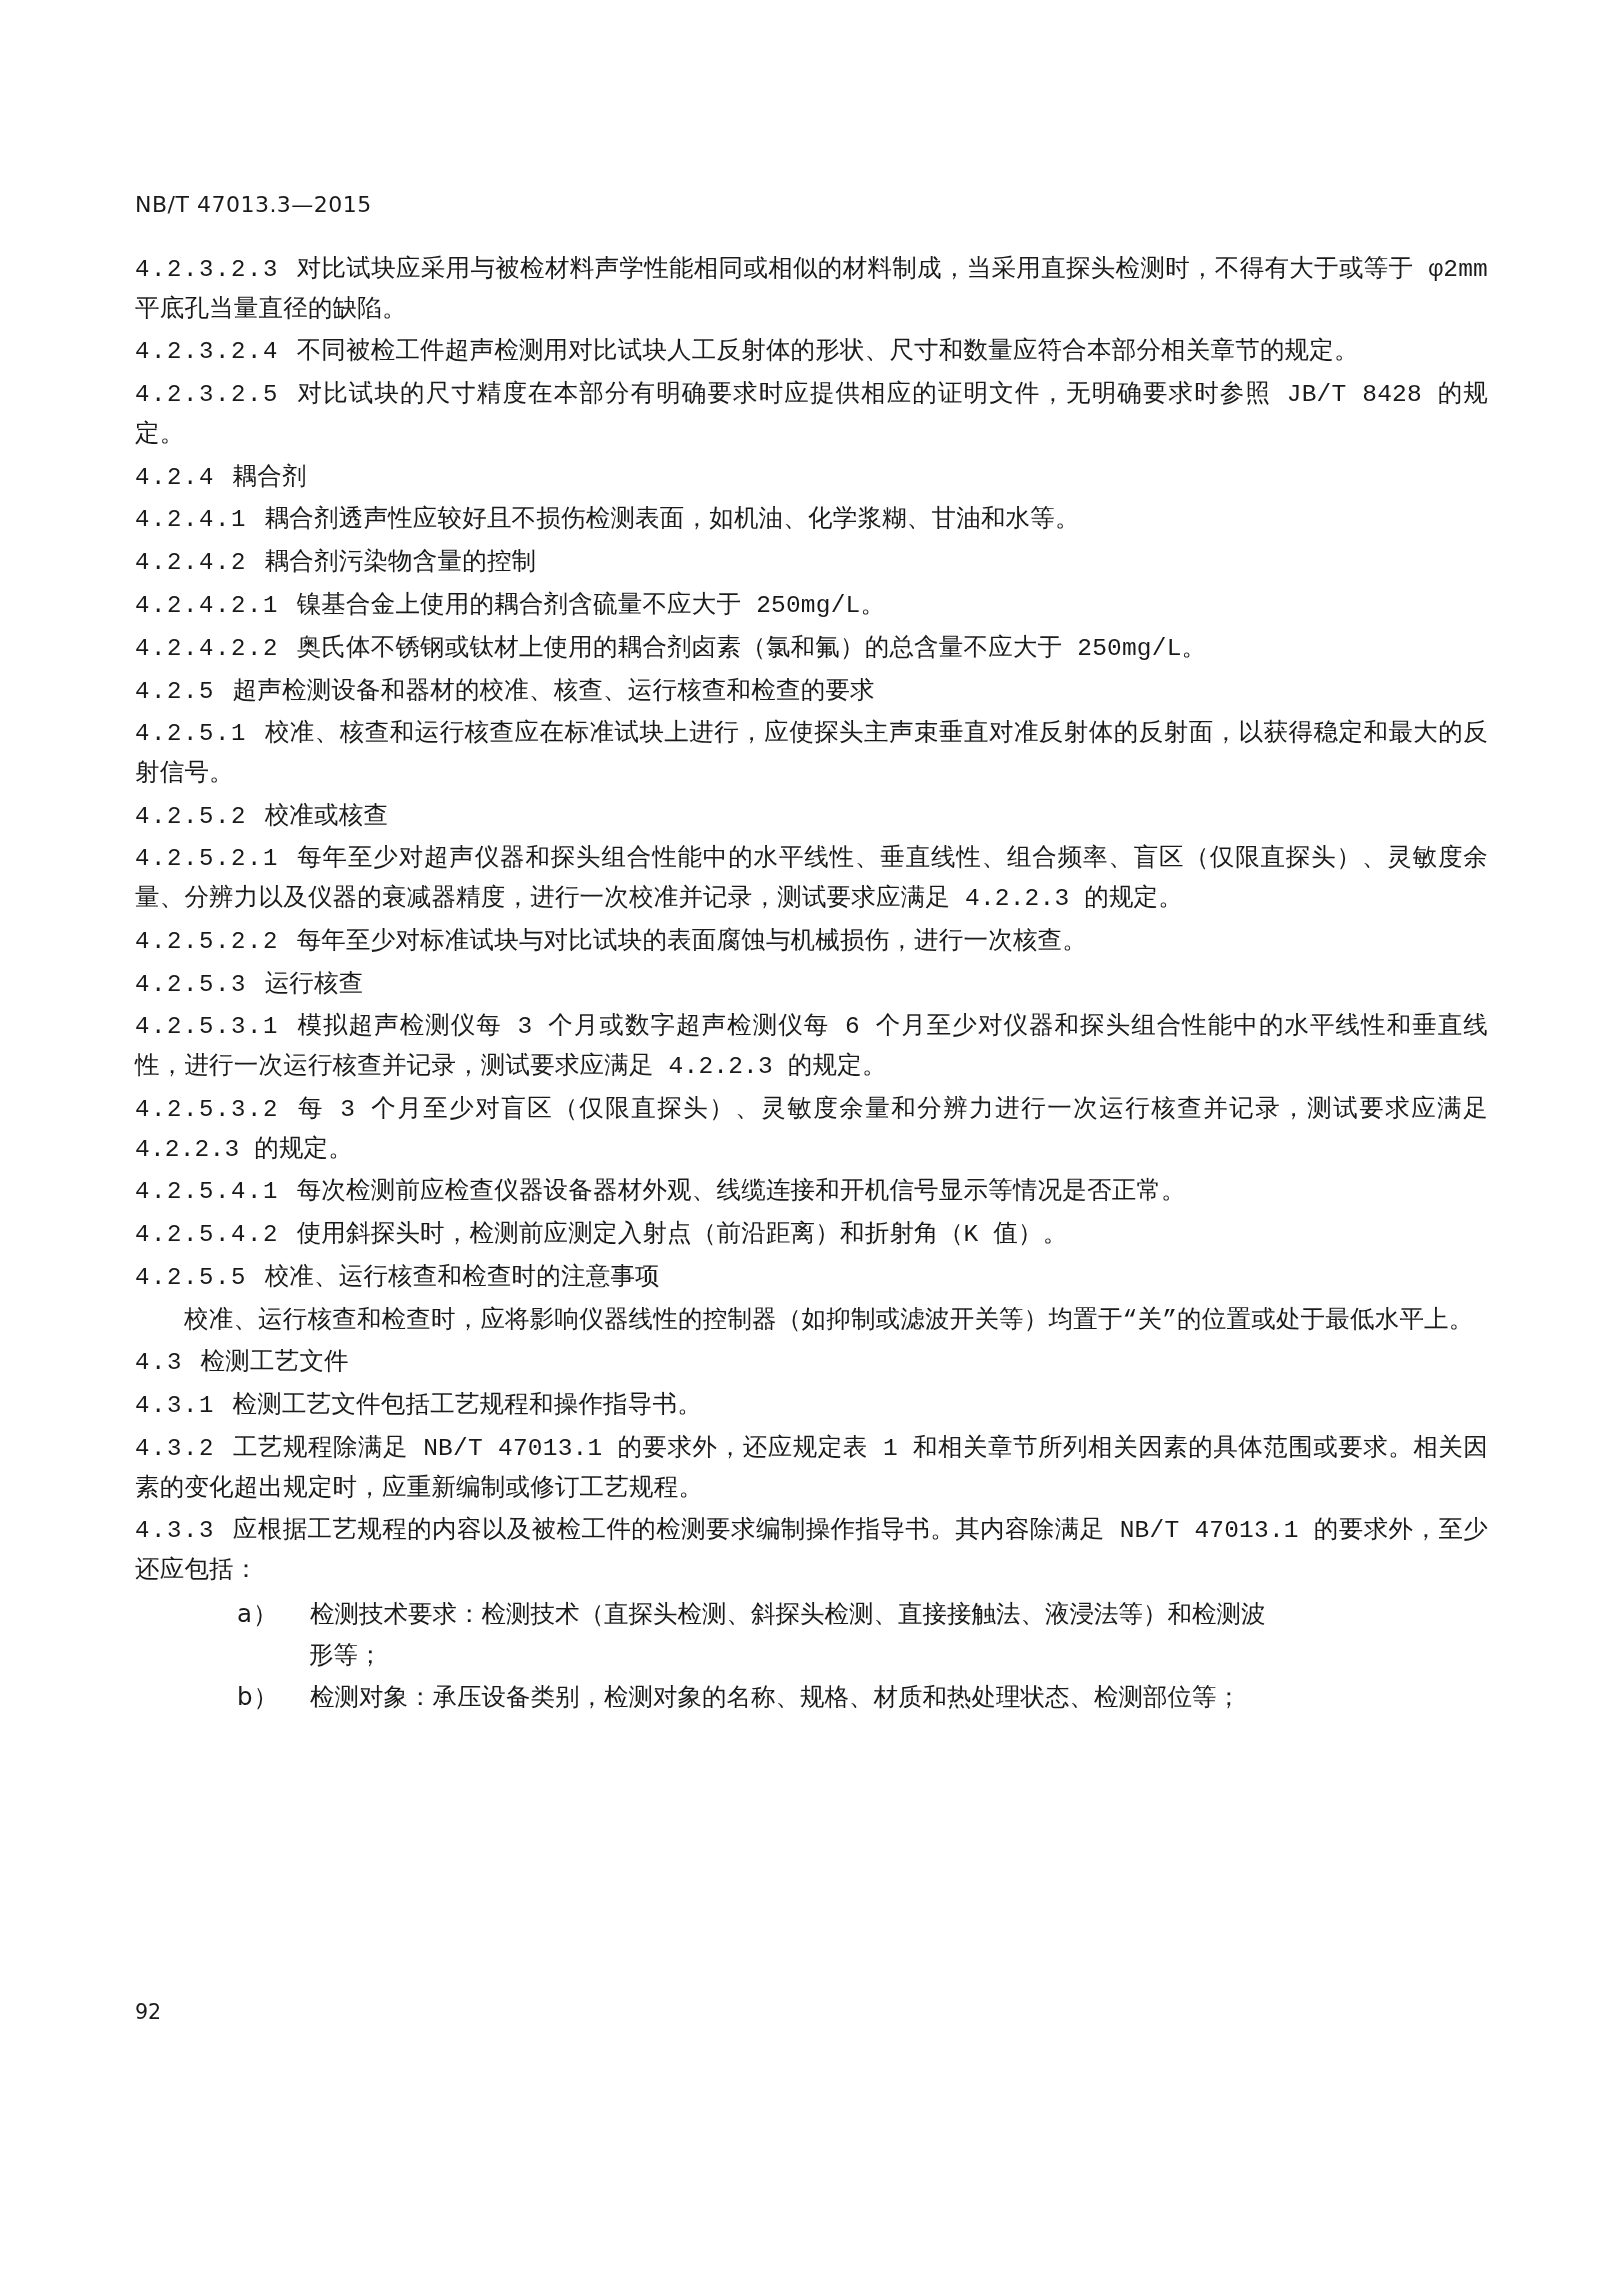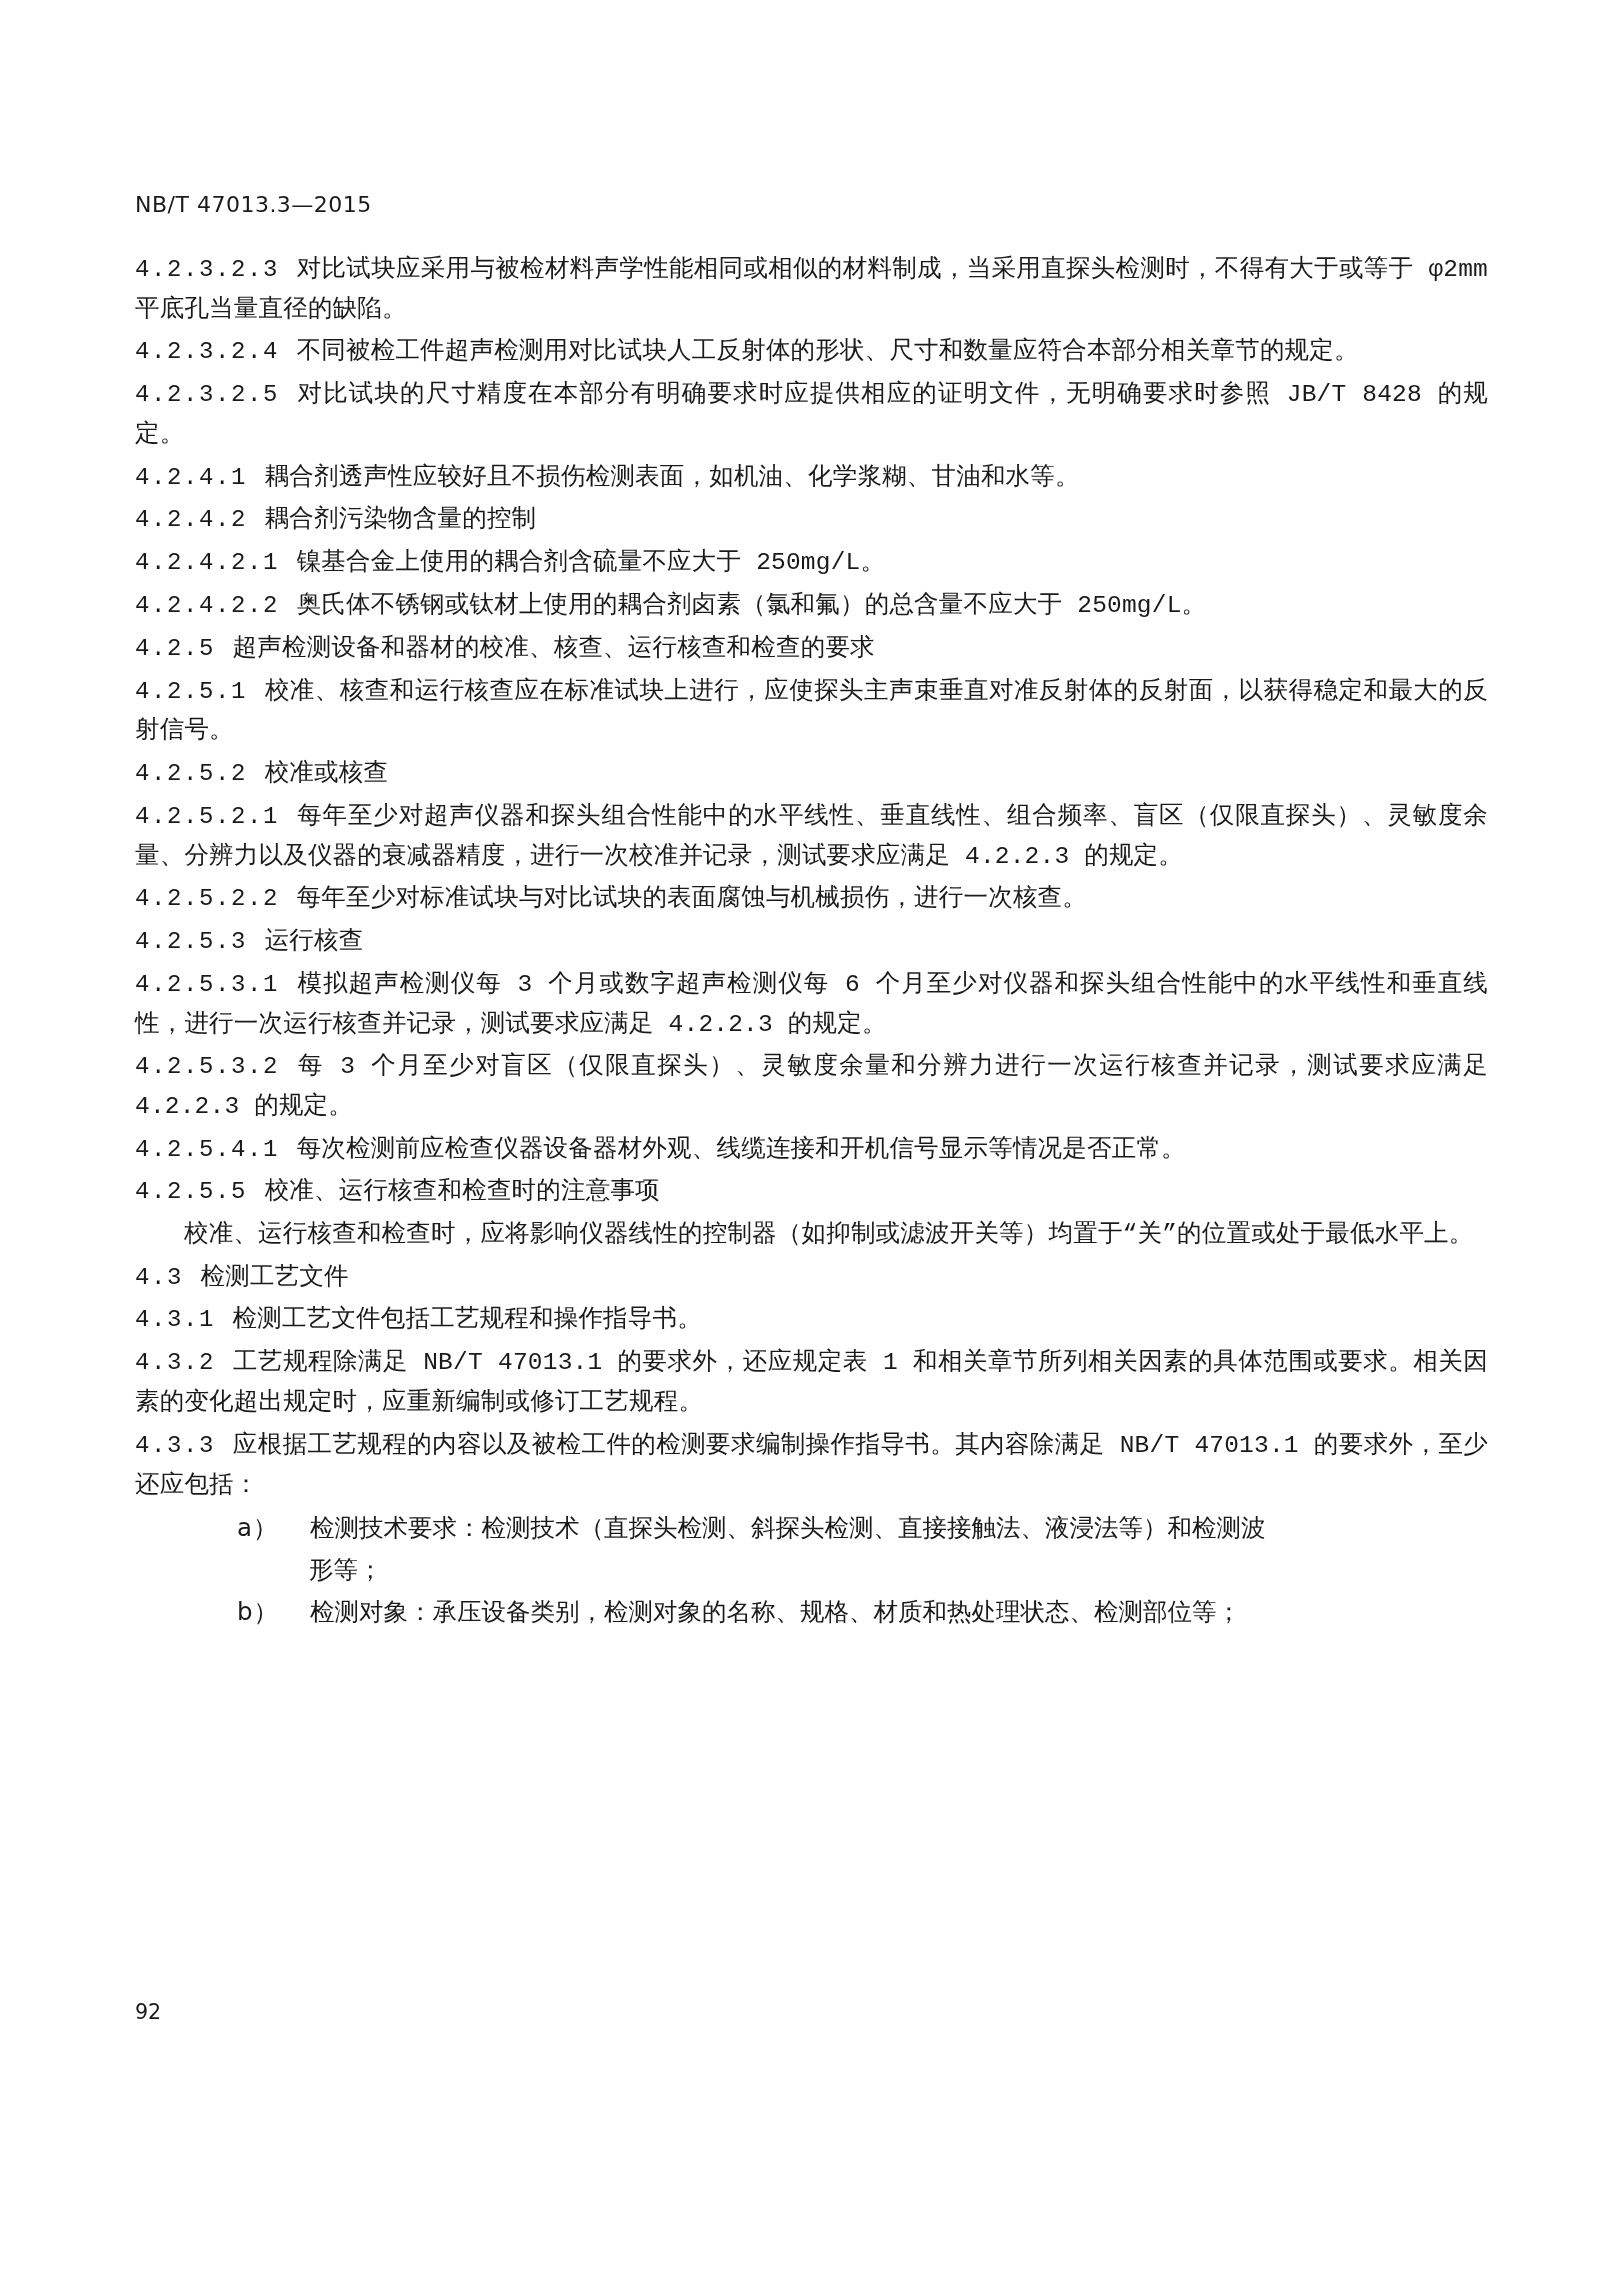--- a/index.html
+++ b/index.html
@@ -86,20 +86,21 @@
   <div class="content">
 
     <div class="header-line">NB/T  47013.3—2015</div>
 
     <p class="para"><span class="num">4.2.3.2.3</span><span class="gap-md">对比试块应采用与被检材料声学性能相同或相似的材料制成，当采用直探头检测时，不得有大于或等于 φ2mm 平底孔当量直径的缺陷。</span></p>
 
     <p class="para"><span class="num">4.2.3.2.4</span><span class="gap-md">不同被检工件超声检测用对比试块人工反射体的形状、尺寸和数量应符合本部分相关章节的规定。</span></p>
 
     <p class="para"><span class="num">4.2.3.2.5</span><span class="gap-md">对比试块的尺寸精度在本部分有明确要求时应提供相应的证明文件，无明确要求时参照 JB/T 8428 的规定。</span></p>
 
+    <p class="para"><span class="num">4.2.4</span><span class="gap-md">耦合剂</span></p>
 
     <p class="para"><span class="num">4.2.4.1</span><span class="gap-md">耦合剂透声性应较好且不损伤检测表面，如机油、化学浆糊、甘油和水等。</span></p>
 
     <p class="para"><span class="num">4.2.4.2</span><span class="gap-md">耦合剂污染物含量的控制</span></p>
 
     <p class="para"><span class="num">4.2.4.2.1</span><span class="gap-md">镍基合金上使用的耦合剂含硫量不应大于 250mg/L。</span></p>
 
     <p class="para"><span class="num">4.2.4.2.2</span><span class="gap-md">奥氏体不锈钢或钛材上使用的耦合剂卤素（氯和氟）的总含量不应大于 250mg/L。</span></p>
 
     <p class="para"><span class="num">4.2.5</span><span class="gap-md">超声检测设备和器材的校准、核查、运行核查和检查的要求</span></p>
@@ -114,20 +115,21 @@
 
     <p class="para"><span class="num">4.2.5.3</span><span class="gap-md">运行核查</span></p>
 
     <p class="para"><span class="num">4.2.5.3.1</span><span class="gap-md">模拟超声检测仪每 3 个月或数字超声检测仪每 6 个月至少对仪器和探头组合性能中的水平线性和垂直线性，进行一次运行核查并记录，测试要求应满足 4.2.2.3 的规定。</span></p>
 
     <p class="para"><span class="num">4.2.5.3.2</span><span class="gap-md">每 3 个月至少对盲区（仅限直探头）、灵敏度余量和分辨力进行一次运行核查并记录，测试要求应满足 4.2.2.3 的规定。</span></p>
 
 
     <p class="para"><span class="num">4.2.5.4.1</span><span class="gap-md">每次检测前应检查仪器设备器材外观、线缆连接和开机信号显示等情况是否正常。</span></p>
 
+    <p class="para"><span class="num">4.2.5.4.2</span><span class="gap-md">使用斜探头时，检测前应测定入射点（前沿距离）和折射角（K 值）。</span></p>
 
     <p class="para"><span class="num">4.2.5.5</span><span class="gap-md">校准、运行核查和检查时的注意事项</span></p>
 
     <p class="para indent-first">校准、运行核查和检查时，应将影响仪器线性的控制器（如抑制或滤波开关等）均置于“关”的位置或处于最低水平上。</p>
 
     <p class="para"><span class="num">4.3</span><span class="gap-md">检测工艺文件</span></p>
 
     <p class="para"><span class="num">4.3.1</span><span class="gap-md">检测工艺文件包括工艺规程和操作指导书。</span></p>
 
     <p class="para"><span class="num">4.3.2</span><span class="gap-md">工艺规程除满足 NB/T 47013.1 的要求外，还应规定表 1 和相关章节所列相关因素的具体范围或要求。相关因素的变化超出规定时，应重新编制或修订工艺规程。</span></p>

